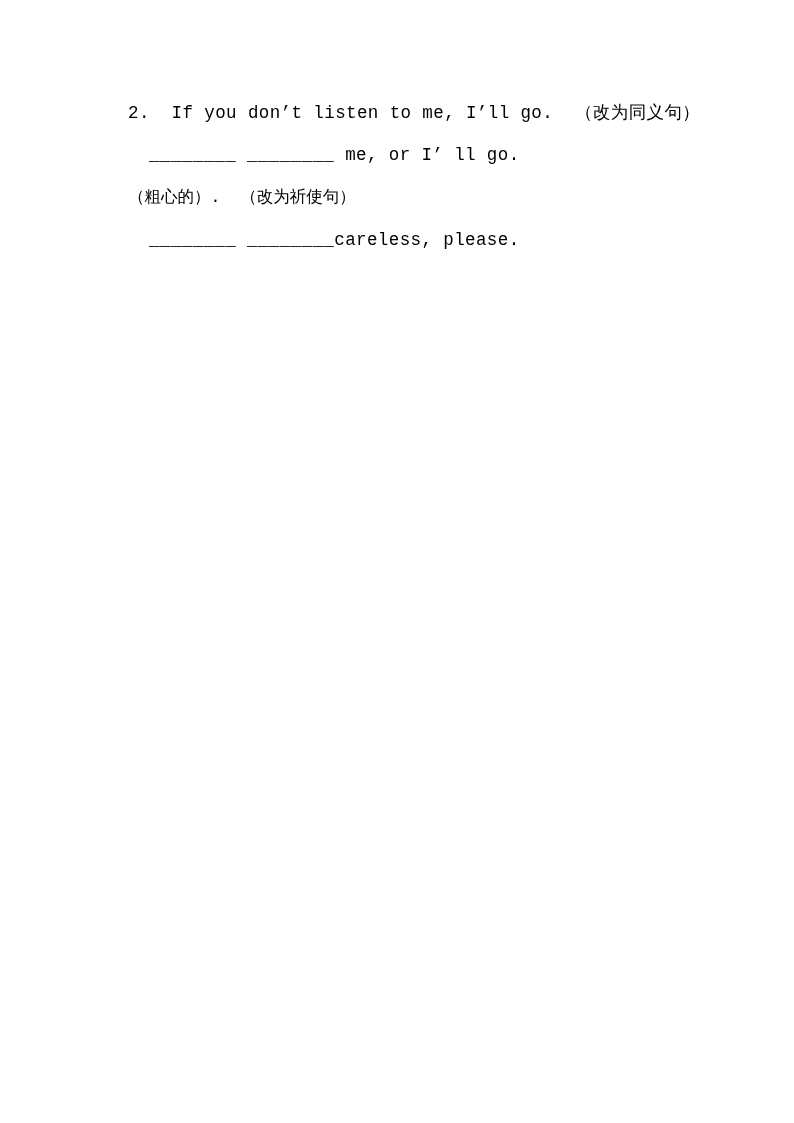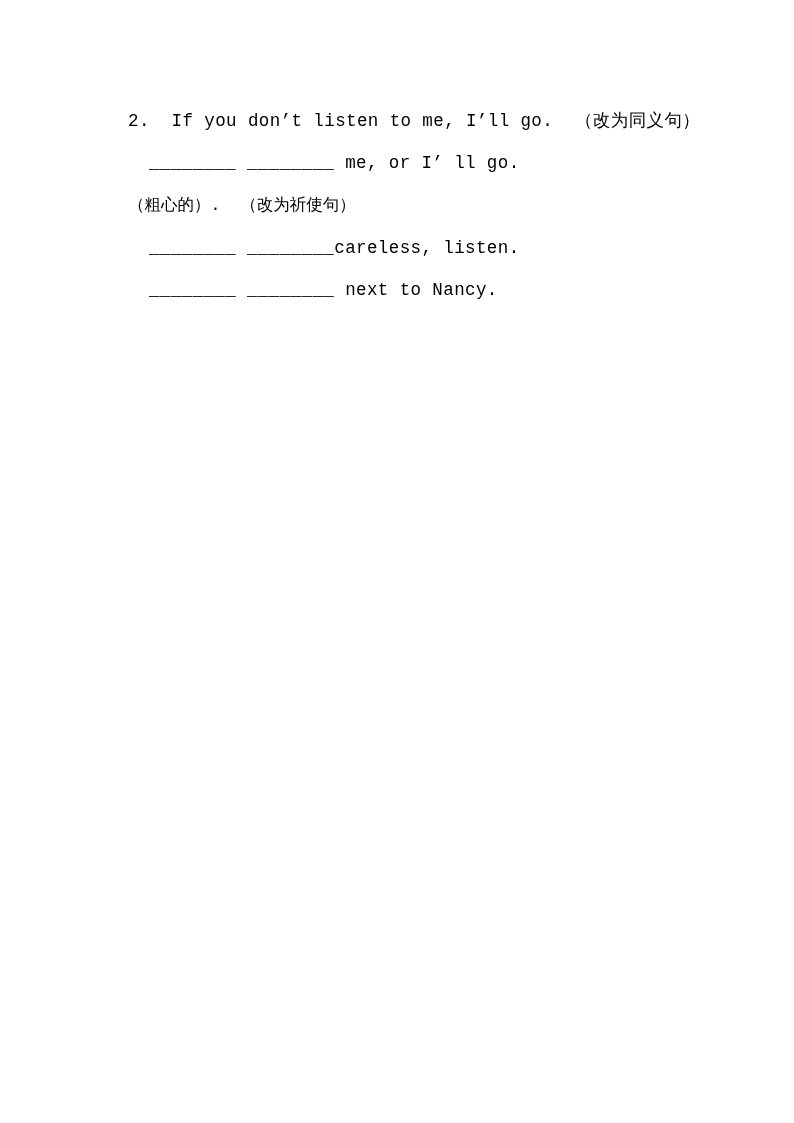--- a/index.html
+++ b/index.html
@@ -23,21 +23,21 @@
     left: 0;
     top: 0;
     width: 794px;
     height: 1123px;
     background: #ffffff;
   }
 
   .content {
     position: absolute;
     left: 128px;
-    top: 100px;
+    top: 92px;
     width: 560px;
   }
 
   .qline {
     font-size: 17.5px;
     line-height: 42px;
     letter-spacing: 0.4px;
     white-space: pre;
     color: #000000;
   }
@@ -76,18 +76,17 @@
 </head>
 <body>
 
 <div class="page">
   <div class="content">
 
     <div class="qline"><span>2.  If you don’t listen to me, I’ll go.  （改为同义句）</span></div>
     <div class="ansline"><span class="blank"> ________ ________ me, or I’ ll go.</span></div>
 
     <div class="contline"><span class="cjk">（粗心的）.  （改为祈使句）</span></div>
-    <div class="ansline"><span class="blank"> ________ ________careless, listen.</span></div>
+    <div class="ansline"><span class="blank"> ________ ________careless, please.</span></div>
 
-    <div class="ansline"><span class="blank"> ________ ________ next to Nancy.</span></div>
 
   </div>
 </div>
 
 </body></html>

